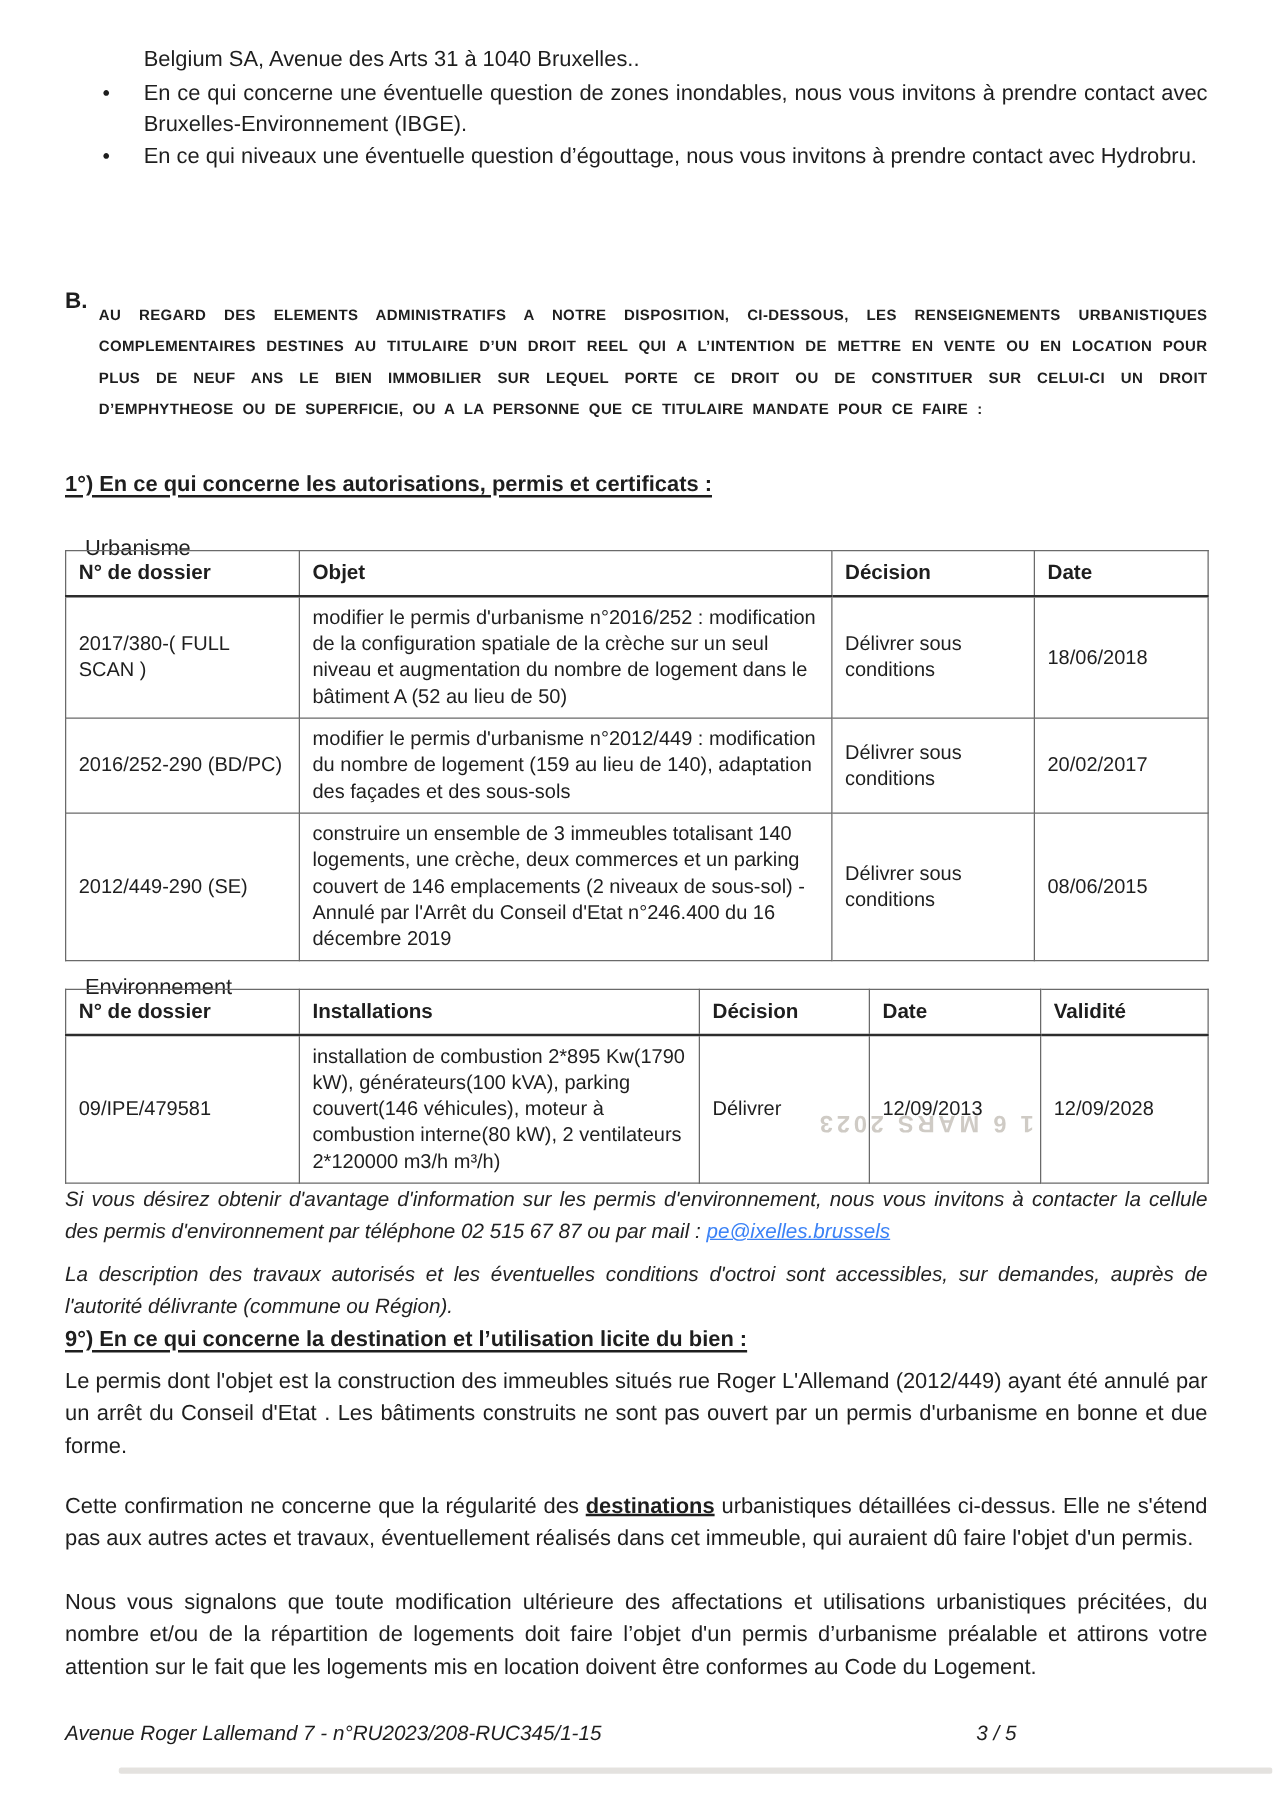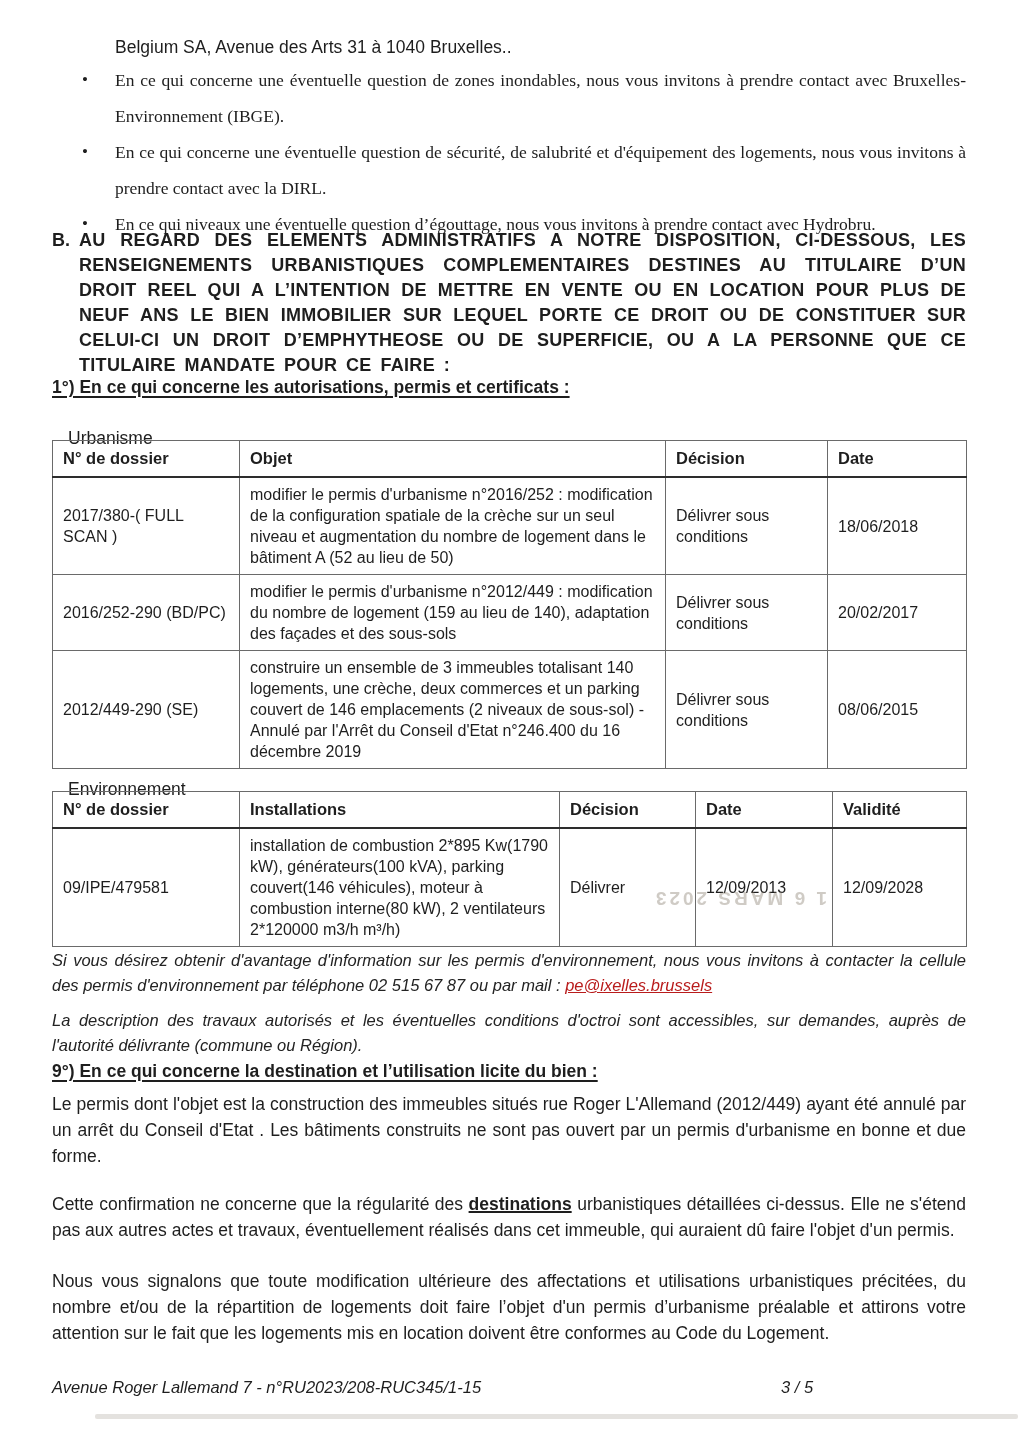--- a/index.html
+++ b/index.html
@@ -11,34 +11,33 @@
     position:relative;
     overflow:hidden;
   }
   .block{position:absolute;left:52px;width:914px;}
   
   .cont-line{margin:0 0 0 63px;font-size:17.5px;line-height:26px;}
   ul.bullets{list-style:none;margin:2px 0 0 0;padding:0;}
   ul.bullets li{
     position:relative;
     padding-left:63px;
-    font-size:17.5px;line-height:36px;
+    font-size:17.5px;line-height:25px;
     text-align:justify;
     margin-top:0;
-    font-family:Liberation Serif, serif;
   }
   ul.bullets li::before{
     content:"•";
     position:absolute;left:30px;top:0;
     font-size:17px;
   }
   
   .section-b{display:flex;font-weight:bold;}
   .b-marker{width:27px;flex:0 0 27px;font-size:18px;line-height:25px;}
-  .b-text{flex:1;font-size:18px;line-height:25px;text-align:justify;letter-spacing:0.3px;word-spacing:3.5px;}
+  .b-text{flex:1;font-size:12px;line-height:25px;text-align:justify;letter-spacing:0.3px;word-spacing:3.5px;margin-top:12px;}
   
   .h-underline{
     font-size:17.5px;font-weight:bold;
     text-decoration:underline;
     text-decoration-thickness:1.5px;
     text-underline-offset:3px;
     margin:0;
   }
   .table-title{font-size:17.5px;font-weight:normal;margin:16px;}
   
@@ -51,21 +50,21 @@
     text-align:left;
   }
   th{
     font-size:16.5px;font-weight:bold;
     border-bottom:2px solid #2d2d2d;
     padding:7px 10px;
   }
   td.top{vertical-align:top;}
   
   .note{font-style:italic;font-size:16.5px;line-height:25px;text-align:justify;margin:0;color:#232323;}
-  .note a{color:#b91c1c;}
+  .note a{color:#3b82f6;}
   
   .para{font-size:17.5px;line-height:26px;text-align:justify;margin:0;}
   .bold-underline{font-weight:bold;text-decoration:underline;text-decoration-thickness:1.5px;}
   
   .footer{font-style:italic;font-size:16.5px;}
   .page-num{position:absolute;left:729px;top:0;font-style:italic;}
   
   .stamp{
     position:absolute;
     left:545px;top:96px;width:230px;
@@ -82,21 +81,20 @@
     background:#dddbd7;border-radius:2px;opacity:0.8;
   }
 </style>
 </head>
 <body>
 
 <div class="block" style="top:34px;">
   <p class="cont-line">Belgium SA,  Avenue des Arts 31 à 1040 Bruxelles..</p>
   <ul class="bullets">
     <li>En ce qui concerne une éventuelle question de zones inondables, nous vous invitons à prendre contact avec Bruxelles-Environnement (IBGE).</li>
-    <li>En ce qui concerne une éventuelle question de sécurité, de salubrité et d'équipement des logements, nous vous invitons à prendre contact avec la DIRL.</li>
     <li>En ce qui niveaux une éventuelle question d’égouttage, nous vous invitons à prendre contact avec Hydrobru.</li>
   </ul>
 </div>
 
 <div class="block section-b" style="top:228px;">
   <span class="b-marker">B.</span>
   <span class="b-text">AU REGARD DES ELEMENTS ADMINISTRATIFS A NOTRE DISPOSITION, CI-DESSOUS, LES RENSEIGNEMENTS URBANISTIQUES COMPLEMENTAIRES DESTINES AU TITULAIRE D’UN DROIT REEL QUI A L’INTENTION DE METTRE EN VENTE OU EN LOCATION POUR PLUS DE NEUF ANS LE BIEN IMMOBILIER SUR LEQUEL PORTE CE DROIT OU DE CONSTITUER SUR CELUI-CI UN DROIT D’EMPHYTHEOSE OU DE SUPERFICIE, OU A LA PERSONNE QUE CE TITULAIRE MANDATE POUR CE FAIRE :</span>
 </div>
 
 <div class="block" style="top:377px;">

